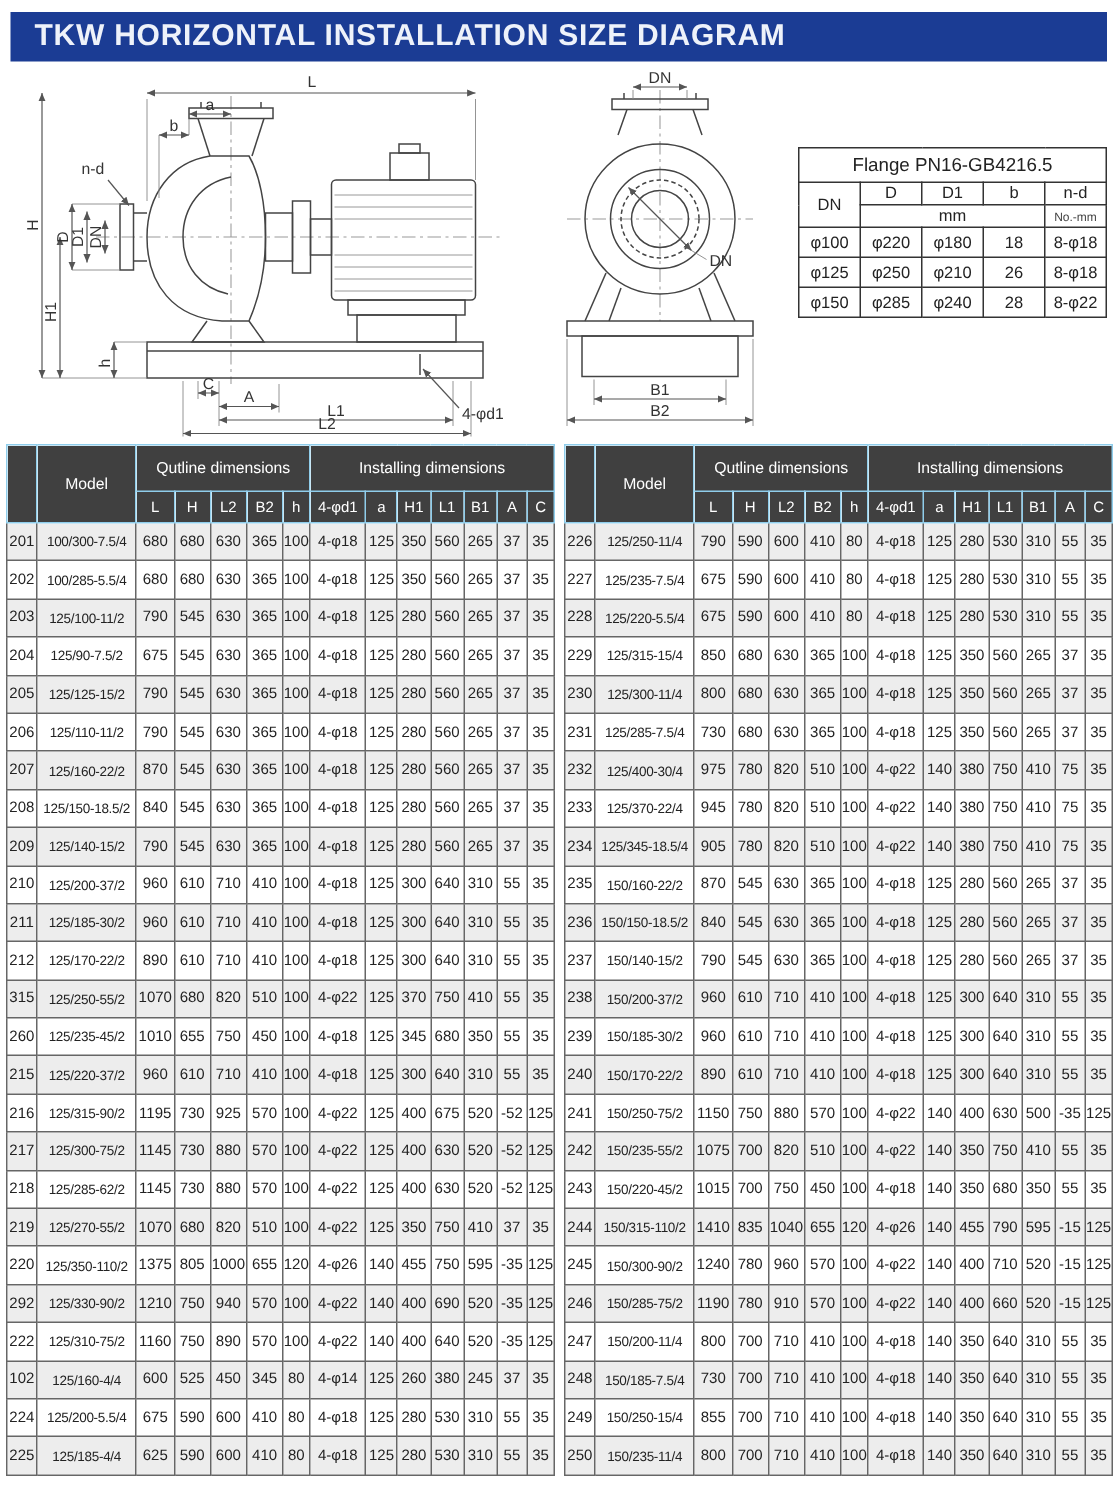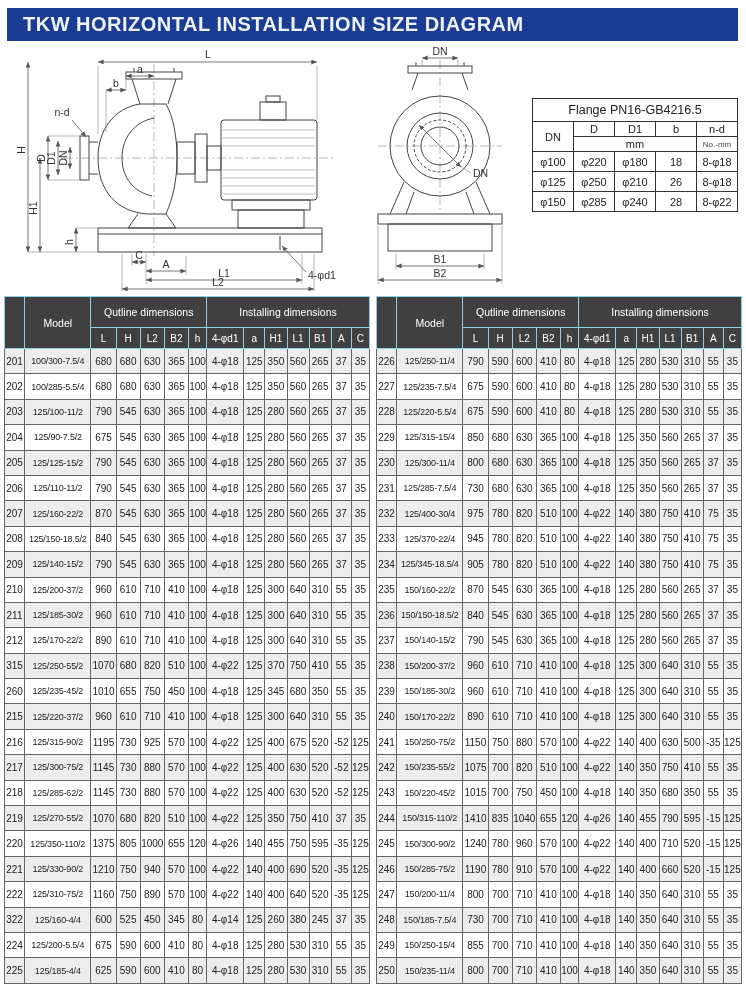--- a/index.html
+++ b/index.html
@@ -598,21 +598,21 @@
           <td>120</td>
           <td>4-φ26</td>
           <td>140</td>
           <td>455</td>
           <td>750</td>
           <td>595</td>
           <td>-35</td>
           <td>125</td>
         </tr>
         <tr>
-          <td>221</td>
+          <td>292</td>
           <td class="model">125/330-90/2</td>
           <td>1210</td>
           <td>750</td>
           <td>940</td>
           <td>570</td>
           <td>100</td>
           <td>4-φ22</td>
           <td>140</td>
           <td>400</td>
           <td>690</td>
@@ -630,21 +630,21 @@
           <td>100</td>
           <td>4-φ22</td>
           <td>140</td>
           <td>400</td>
           <td>640</td>
           <td>520</td>
           <td>-35</td>
           <td>125</td>
         </tr>
         <tr>
-          <td>322</td>
+          <td>102</td>
           <td class="model">125/160-4/4</td>
           <td>600</td>
           <td>525</td>
           <td>450</td>
           <td>345</td>
           <td>80</td>
           <td>4-φ14</td>
           <td>125</td>
           <td>260</td>
           <td>380</td>

